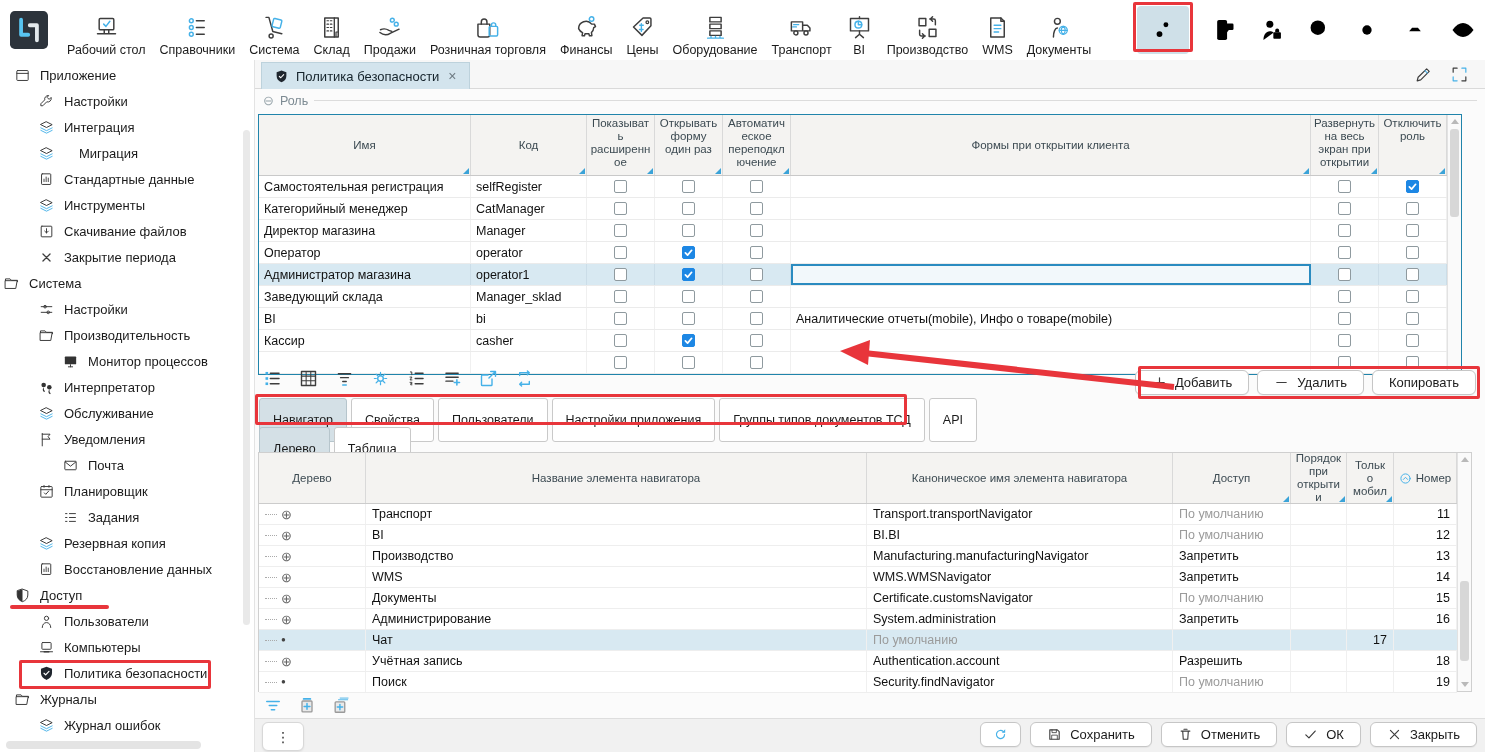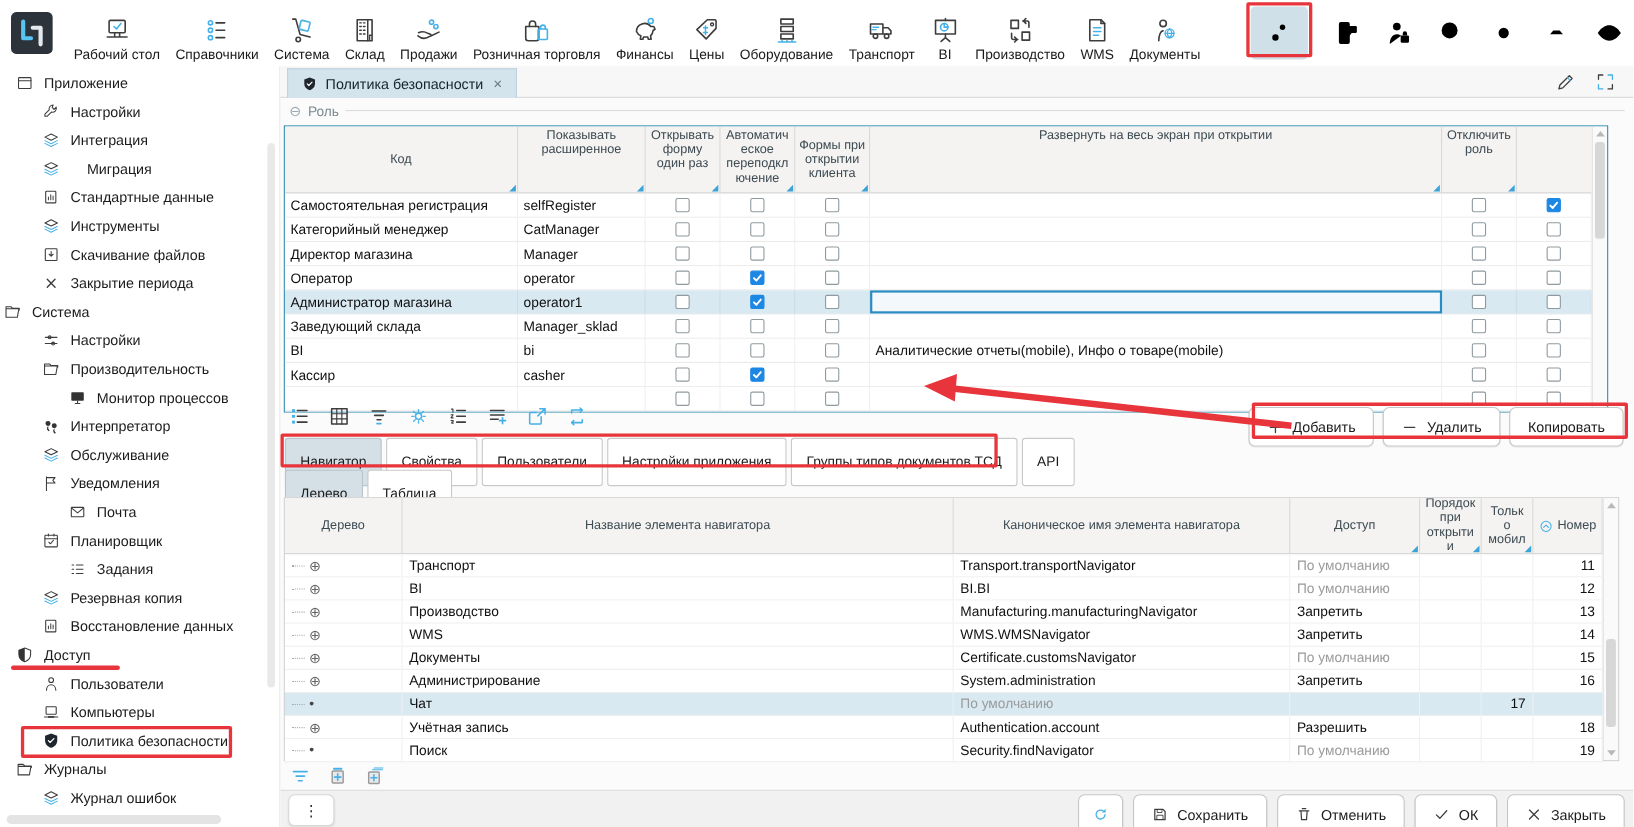--- a/index.html
+++ b/index.html
@@ -65,21 +65,21 @@
 .tri-dn{bottom:4px;border-top:5px solid #b9b9b9}
 .cb{width:13px;height:13px;border:1px solid #8f9a9f;border-radius:2px;background:#fff;display:inline-flex;align-items:center;justify-content:center;box-sizing:border-box;cursor:pointer}
 .cb.on{background:#1d87e4;border-color:#1d87e4}
 .cb svg{width:11px;height:11px}
 
 
 .mid-toolbar{position:absolute;left:7px;top:308px;display:flex;gap:15px;align-items:center}
 .mid-toolbar .icon{cursor:pointer}
 .mid-toolbar .icon svg{width:21px;height:21px;stroke-width:1.6}
 .crud{position:absolute;right:9px;top:310px;display:flex;gap:8px}
-.btn{height:36px;display:inline-flex;align-items:center;justify-content:center;gap:8px;background:#fff;border:1px solid #c6c6c6;border-radius:6px;padding:0 16px;font-size:13px;color:#1b1b1b;cursor:pointer;box-shadow:0 1px 1px rgba(0,0,0,.05)}
+.btn{height:25px;display:inline-flex;align-items:center;justify-content:center;gap:8px;background:#fff;border:1px solid #c6c6c6;border-radius:6px;padding:0 16px;font-size:13px;color:#1b1b1b;cursor:pointer;box-shadow:0 1px 1px rgba(0,0,0,.05)}
 .btn .icon svg{width:15px;height:15px;stroke-width:1.8}
 
 
 .tabs2{position:absolute;left:4px;top:338px;display:flex;gap:4px}
 .view-tabs{position:absolute;left:4px;top:367px;display:flex;gap:4px}
 .tab2{height:44px;display:flex;align-items:center;padding:0 13px;background:#fff;border:1px solid #c9c9c9;border-radius:3px;font-size:12.5px;color:#1b1b1b;cursor:pointer;box-sizing:border-box}
 .tab2.active{background:#d4e0e6;border-color:#b6c5cc}
 
 
 .nav-table{position:absolute;left:3px;top:392px;width:1212px;height:238px;background:#fff;border:1px solid #cfcfcf;display:flex;box-sizing:content-box}
@@ -580,20 +580,24 @@
 
   <div class="group-row">
     <span class="gl-minus">⊖</span>
     <span>Роль</span>
     <span class="line"></span>
   </div>
 
   <div class="role-table">
     <div class="rt-grid">
       <div class="rt-header" id="roleHeader">
+          <div class="rt-h">
+            <span>Имя</span>
+            <span class="sort"></span>
+          </div>
           <div class="rt-h">
             <span>Код</span>
             <span class="sort"></span>
           </div>
           <div class="rt-h top">
             <span>Показывать расширенное</span>
             <span class="sort"></span>
           </div>
           <div class="rt-h top">
             <span>Открывать форму один раз</span>

